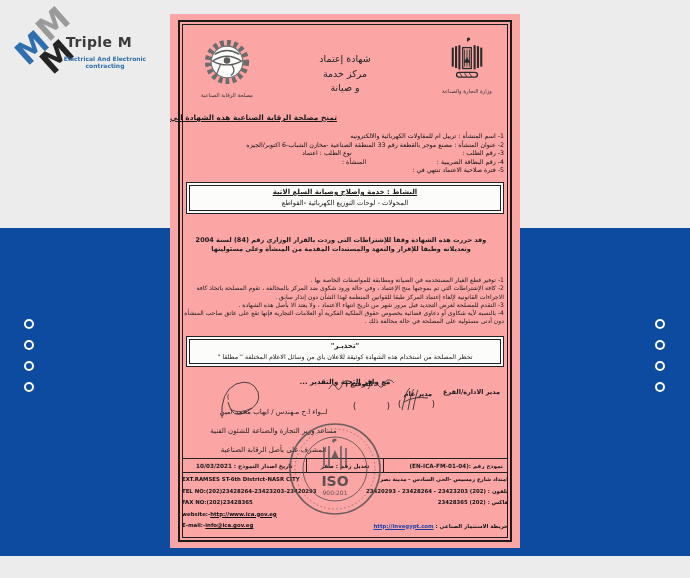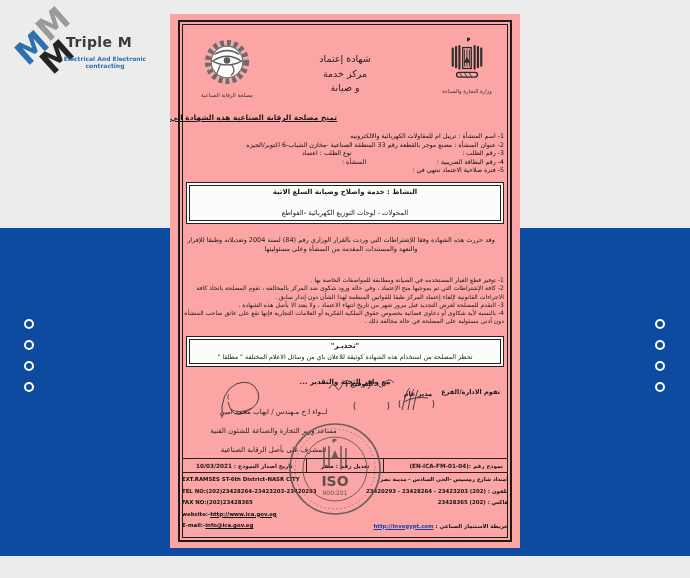--- a/index.html
+++ b/index.html
@@ -38,25 +38,25 @@
 
   .details{position:absolute;top:118px;right:16px;left:14px;direction:rtl;text-align:right;
            font-size:6.3px;line-height:8.6px;color:#111;}
   .details .row{position:relative;}
   .mid3{position:absolute;left:118px;top:0;}
   .mid4{position:absolute;left:158px;top:0;}
 
   .dbl-box{position:absolute;left:16px;right:16px;border:1px solid #222;padding:2px;background:#fcfcfa;}
   .dbl-in{border:1px solid #222;text-align:center;padding:2px 4px 3px;direction:rtl;}
   .activity-box{top:168px;}
-  .activity-title{font-size:7px;font-weight:bold;}
-  .activity-items{font-size:6.8px;margin-top:13px;}
+  .activity-title{font-size:7px;font-weight:bold;text-decoration:underline;}
+  .activity-items{font-size:6.8px;margin-top:3px;}
 
   .decree{position:absolute;top:222px;left:12px;right:20px;text-align:center;direction:rtl;
-          font-size:6.5px;font-weight:normal;line-height:9px;}
+          font-size:6.5px;font-weight:bold;line-height:9px;}
   .terms-title{position:absolute;top:250px;left:0;right:0;text-align:center;font-size:7px;
                font-weight:bold;text-decoration:underline;direction:rtl;}
   .terms{position:absolute;top:262px;right:16px;left:12px;direction:rtl;text-align:right;
          font-size:6.1px;line-height:8.3px;}
 
   .warning-box{top:322px;}
   .warning-title{font-size:7px;font-weight:bold;}
   .warning-text{font-size:6.3px;margin-top:3px;}
 
   .closing{position:absolute;top:364px;left:0;right:0;text-align:center;font-weight:bold;
@@ -199,21 +199,21 @@
 
     <div class="dbl-box warning-box">
       <div class="dbl-in">
         <div class="warning-title">"تحذيـر"</div>
         <div class="warning-text">تحظر المصلحة من استخدام هذه الشهادة كوثيقة للاعلان باي من وسائل الاعلام المختلفة " مطلقا "</div>
       </div>
     </div>
 
     <div class="closing">مع وافر التحية والتقدير ...</div>
 
-    <span class="sig role-branch">تقوم الادارة/الفرع</span>
+    <span class="sig role-branch">مدير الادارة/الفرع</span>
     <span class="sig role-general">مدير عام</span>
     <span class="sig sign-label">التوقيع (</span>
     <span class="sig paren-far">)</span>
     <span class="sig paren-pair pp1">(  )</span>
     <span class="sig paren-pair pp2">(  )</span>
 
     <svg class="scribble" style="left:158px;top:366px" width="24" height="12" viewBox="0 0 24 12">
       <path d="M1 9 q4 -8 7 -2 q3 6 6 -2 q3 -7 9 -3" fill="none" stroke="#333" stroke-width="0.8"></path>
     </svg>
     <svg class="scribble" style="left:196px;top:364px" width="30" height="14" viewBox="0 0 30 14">

